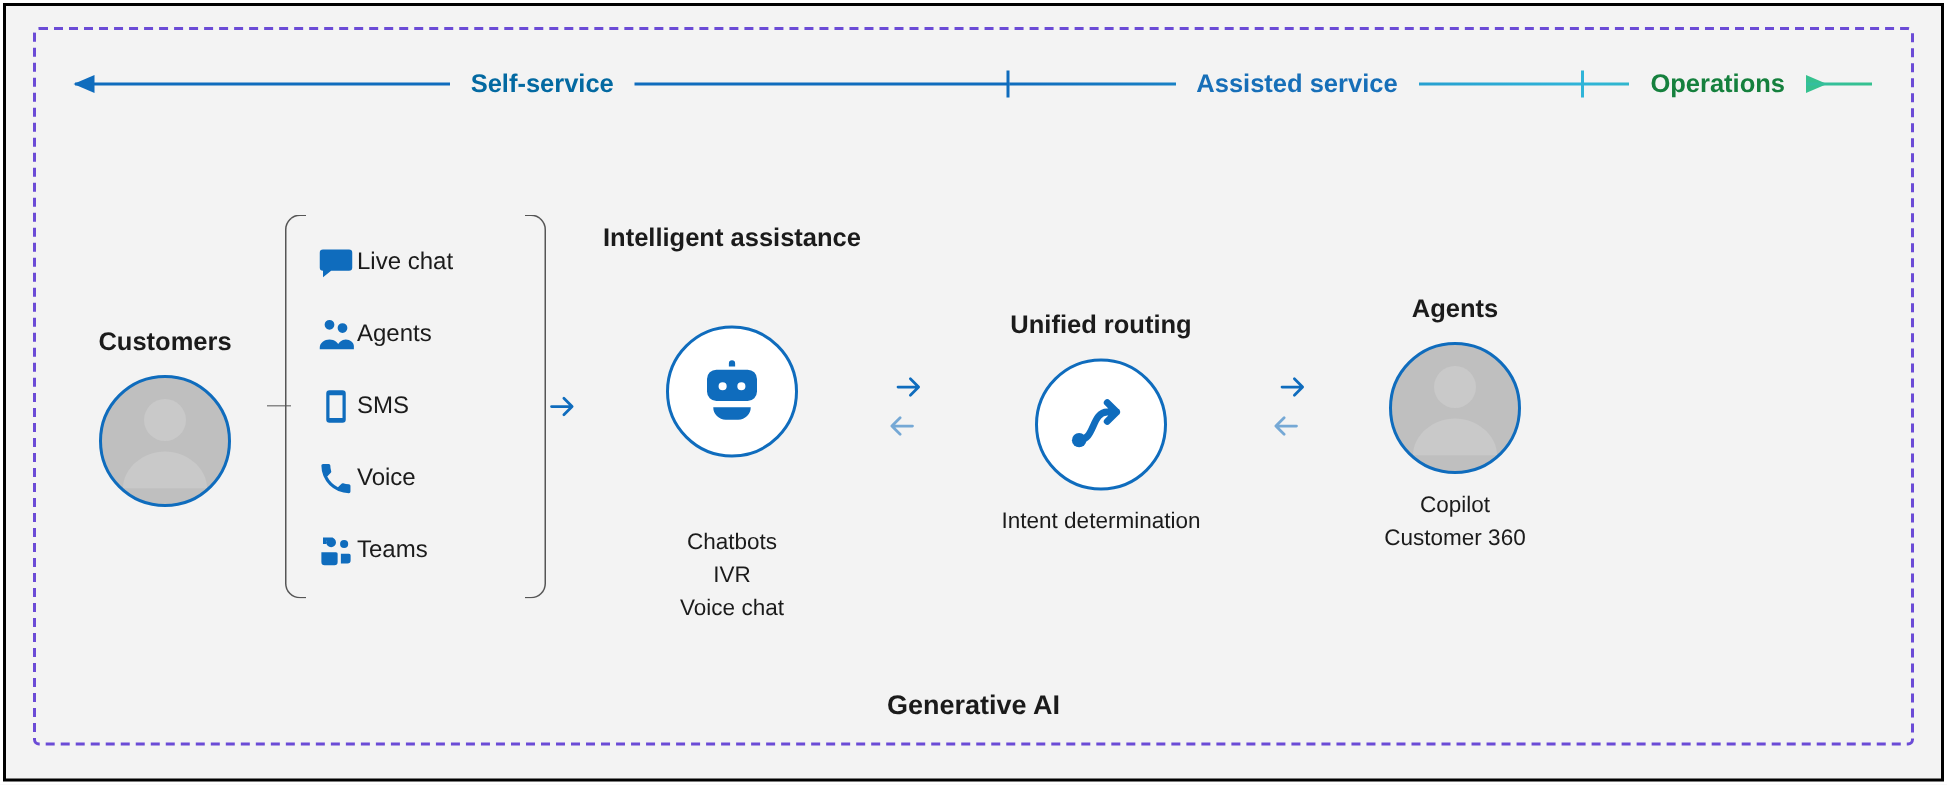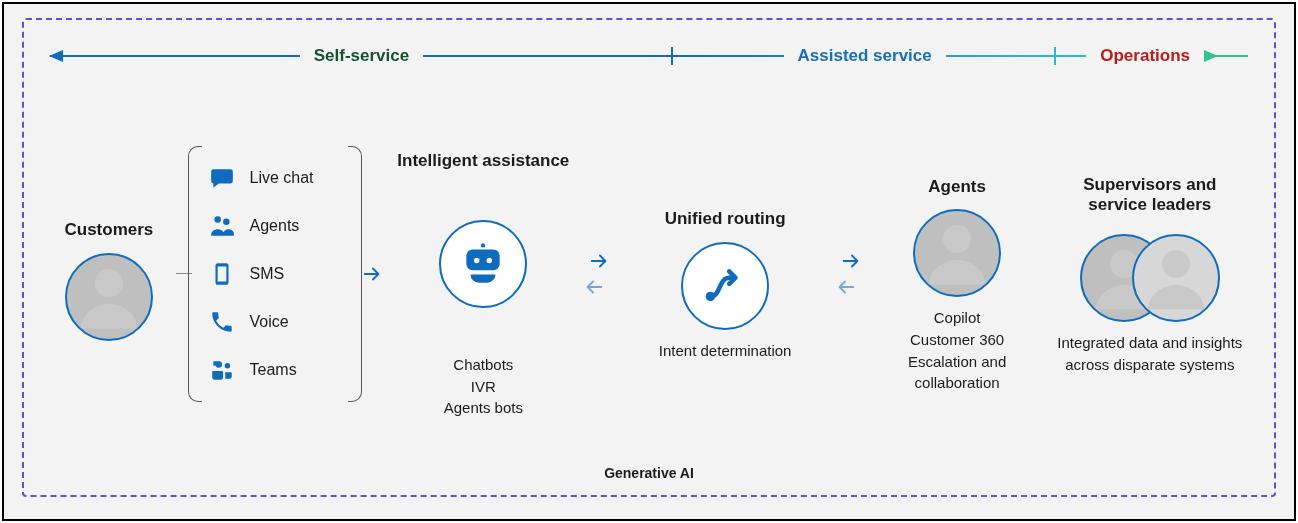--- a/index.html
+++ b/index.html
@@ -159,21 +159,20 @@
     position: absolute;
     top: 0; bottom: 0;
     width: 14px;
     border: 1.5px solid #555;
   }
   .bracket-left { left: -12px; border-right: none; border-radius: 10px 0 0 10px; }
   .bracket-right { right: -12px; border-left: none; border-radius: 0 10px 10px 0; }
   .channel-row {
     display: flex;
     align-items: center;
-    gap: 14px;
     font-size: 16px;
     color: #1b1b1b;
   }
   .channel-icn {
     width: 28px; height: 28px;
     color: #0f6cbd;
     display: flex;
     align-items: center;
     justify-content: center;
   }
@@ -215,21 +214,21 @@
     height: 94px;
     margin: 6px 0 10px 0;
   }
   .pair-avatars .avatar { position: absolute; top: 0; }
   .pair-avatars .a1 { left: 0; z-index: 1; }
   .pair-avatars .a2 { right: 0; z-index: 2; }
 
   
   .gen-ai {
     text-align: center;
-    font-size: 14px;
+    font-size: 18px;
     font-weight: 600;
     color: #1b1b1b;
     padding-top: 2px;
   }
 </style>
 </head>
 <body>
 
 <svg width="0" height="0" style="position:absolute">
   <defs>
@@ -268,31 +267,31 @@
   </defs>
 </svg>
 
 <div class="outer-frame">
   <div class="dashed-frame">
 
     <div class="timeline">
       <div class="tl-seg" style="width:52%">
         <span class="arrow-left"></span>
         <div class="tl-line" style="background:#0f6cbd"></div>
-        <span class="tl-label" style="color:#14532d">Self-service</span>
+        <span class="tl-label" style="color:#0369a1">Self-service</span>
         <span class="tl-tick" style="background:#0f6cbd"></span>
       </div>
       <div class="tl-seg" style="width:32%">
         <div class="tl-line" style="background:linear-gradient(90deg,#0f6cbd,#2fb4d8)"></div>
         <span class="tl-label" style="color:#176fb8">Assisted service</span>
         <span class="tl-tick" style="background:#2fb4d8"></span>
       </div>
       <div class="tl-seg" style="width:16%">
         <div class="tl-line" style="background:linear-gradient(90deg,#2fb4d8,#35c18f)"></div>
-        <span class="tl-label" style="color:#b91c1c">Operations</span>
+        <span class="tl-label" style="color:#15803d">Operations</span>
         <span class="arrow-right-green"></span>
       </div>
     </div>
 
     <div class="flow">
 
       <div class="col customers">
         <div class="col-title">Customers</div>
         <div class="avatar">
           <svg viewBox="0 0 24 24">
@@ -359,21 +358,21 @@
       <div class="col ia-col">
         <div class="col-title" style="white-space:pre-line">Intelligent assistance</div>
         <div class="circle">
           <svg viewBox="0 0 24 24" width="50" height="50">
               <use href="#sym-bot"></use>
             </svg>
         </div>
         <div class="sub-list">
           <div>Chatbots</div>
           <div>IVR</div>
-          <div>Agents bots</div>
+          <div>Voice chat</div>
         </div>
       </div>
 
       <div class="bi-arrow">
         <svg viewBox="0 0 24 24" width="22" height="22">
             <use href="#sym-arrow"></use>
           </svg>
         <svg class="rev" viewBox="0 0 24 24" width="22" height="22">
             <use href="#sym-arrow"></use>
           </svg>
@@ -403,41 +402,24 @@
       <div class="col ag-col">
         <div class="col-title">Agents</div>
         <div class="avatar">
           <svg viewBox="0 0 24 24">
               <use href="#sym-person"></use>
             </svg>
         </div>
         <div class="sub-list">
           <div>Copilot</div>
           <div>Customer 360</div>
-          <div>Escalation and collaboration</div>
         </div>
       </div>
 
       <div style="flex:1"></div>
 
-      <div class="col sv-col">
-        <div class="col-title">Supervisors and service leaders</div>
-        <div class="pair-avatars">
-          <div class="avatar a1">
-              <svg viewBox="0 0 24 24">
-                <use href="#sym-person"></use>
-              </svg>
-            </div>
-          <div class="avatar a2" style="background:#d7d7d7">
-              <svg viewBox="0 0 24 24">
-                <use href="#sym-person"></use>
-              </svg>
-            </div>
-        </div>
-        <div class="sub-list">Integrated data and insights across disparate systems</div>
-      </div>
 
     </div>
 
     <div class="gen-ai">Generative AI</div>
 
   </div>
 </div>
 
 </body></html>

